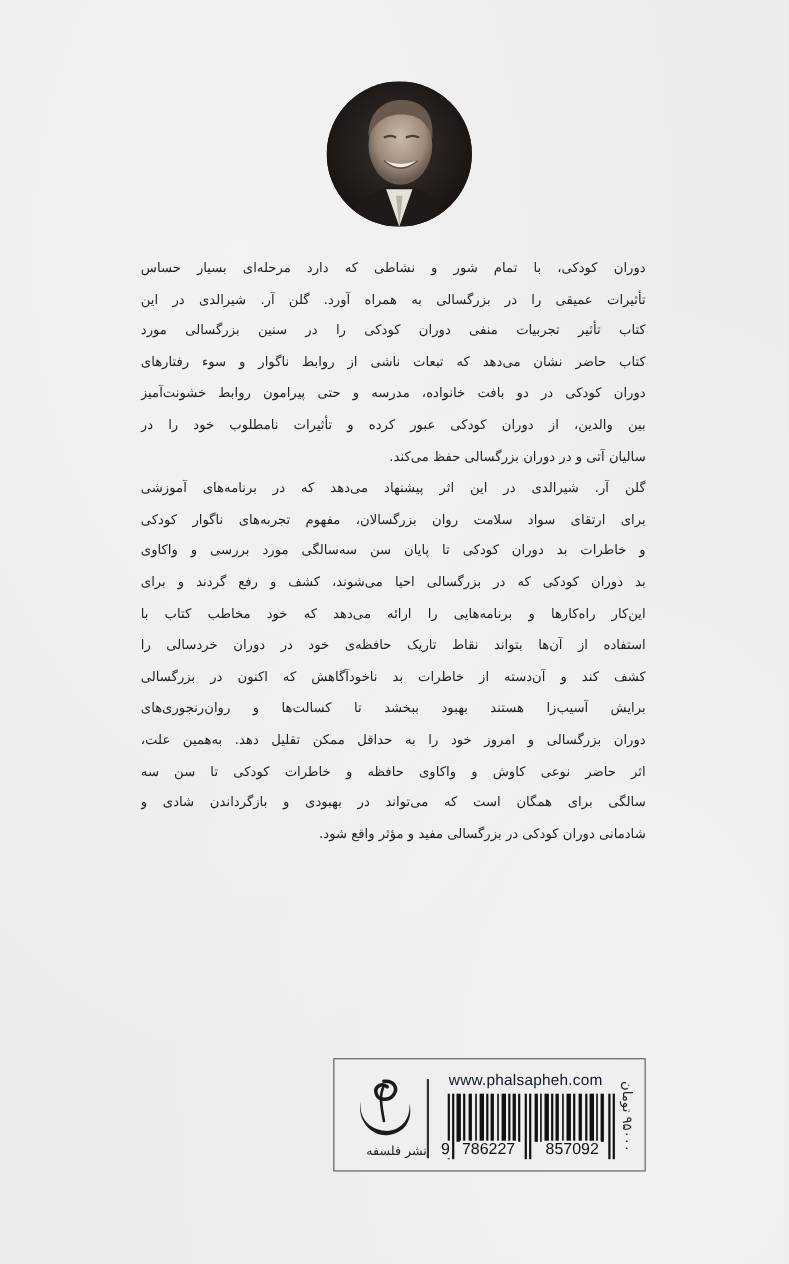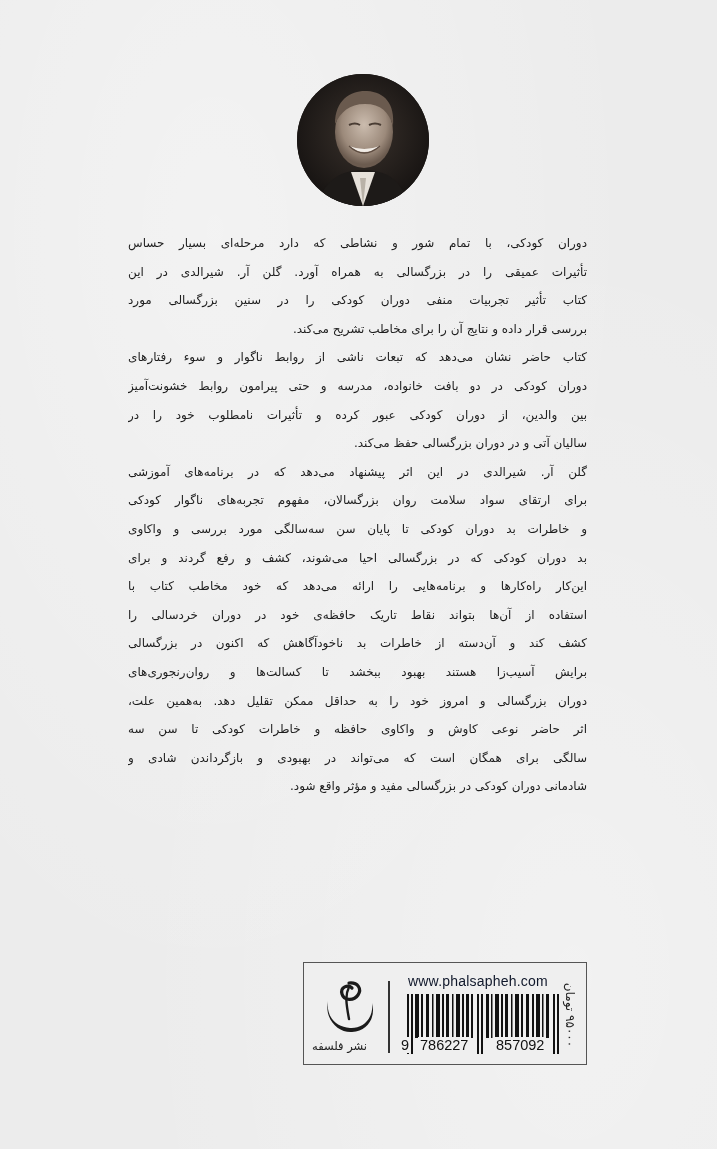--- a/index.html
+++ b/index.html
@@ -41,21 +41,21 @@
     width: 284px; height: 103px;
     border: 1.5px solid #555;
     box-sizing: border-box;
     background: #efefef;
   }
   .logo {
     position: absolute; left: 14px; top: 12px; width: 62px; height: 62px;
   }
   .publisher-name {
     position: absolute; left: 8px; top: 76px; width: 76px;
-    text-align: left; font-size: 11.5px; direction: rtl; color: #222;
+    text-align: right; font-size: 11.5px; direction: rtl; color: #222;
   }
   .divider {
     position: absolute; left: 84px; top: 18px; width: 1.5px; height: 72px;
     background: #333;
   }
   .url {
     position: absolute; left: 104px; top: 10px;
     font-family: "Liberation Sans", sans-serif; font-size: 14px; color: #0f172a;
     letter-spacing: 0.2px;
   }
@@ -104,21 +104,20 @@
     <path d="M72 51 Q78 48 84 51" stroke="#4a3d34" stroke-width="2" fill="none"></path>
     <path d="M52 72 Q67 84 83 72 Q67 78 52 72 Z" fill="#f1ece6"></path>
     <path d="M52 72 Q67 86 83 72" stroke="#5d4c41" stroke-width="1.2" fill="none"></path>
   </svg>
 </div>
 
 <div class="blurb">
   <div class="line">دوران کودکی، با تمام شور و نشاطی که دارد مرحله‌ای بسیار حساس</div>
   <div class="line">تأثیرات عمیقی را در بزرگسالی به همراه آورد. گلن آر. شیرالدی در این</div>
   <div class="line">کتاب تأثیر تجربیات منفی دوران کودکی را در سنین بزرگسالی مورد</div>
-  <div class="line last">بررسی قرار داده و نتایج آن را برای  مخاطب تشریح می‌کند.</div>
   <div class="line">کتاب حاضر نشان می‌دهد که تبعات ناشی از روابط ناگوار و سوء رفتارهای</div>
   <div class="line">دوران کودکی در دو بافت خانواده، مدرسه و حتی پیرامون روابط خشونت‌آمیز</div>
   <div class="line">بین والدین، از دوران کودکی عبور کرده و تأثیرات نامطلوب خود را در</div>
   <div class="line last">سالیان آتی و در دوران بزرگسالی حفظ می‌کند.</div>
   <div class="line">گلن آر. شیرالدی در این اثر پیشنهاد می‌دهد که در برنامه‌های آموزشی</div>
   <div class="line">برای ارتقای سواد سلامت روان بزرگسالان، مفهوم تجربه‌های ناگوار کودکی</div>
   <div class="line">و خاطرات بد دوران کودکی تا پایان سن سه‌سالگی مورد بررسی و واکاوی</div>
   <div class="line">بد دوران کودکی که در بزرگسالی احیا می‌شوند، کشف و رفع گردند و برای</div>
   <div class="line">این‌کار راه‌کارها و برنامه‌هایی را ارائه می‌دهد که خود مخاطب کتاب با</div>
   <div class="line">استفاده از آن‌ها بتواند نقاط تاریک حافظه‌ی خود در دوران خردسالی را</div>

